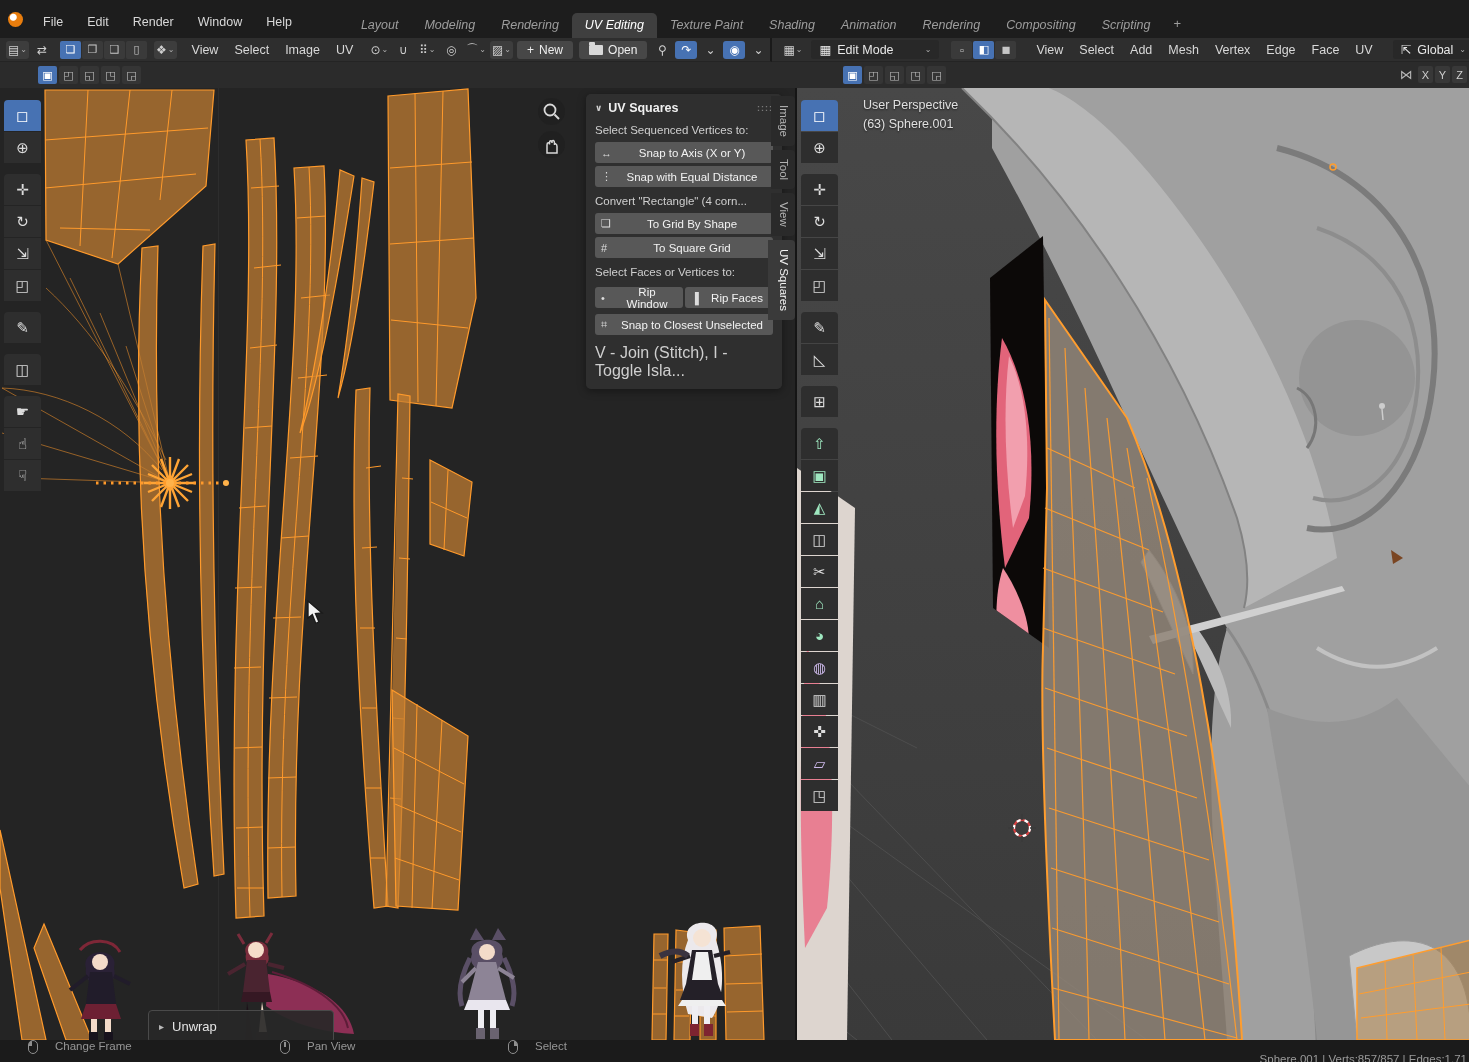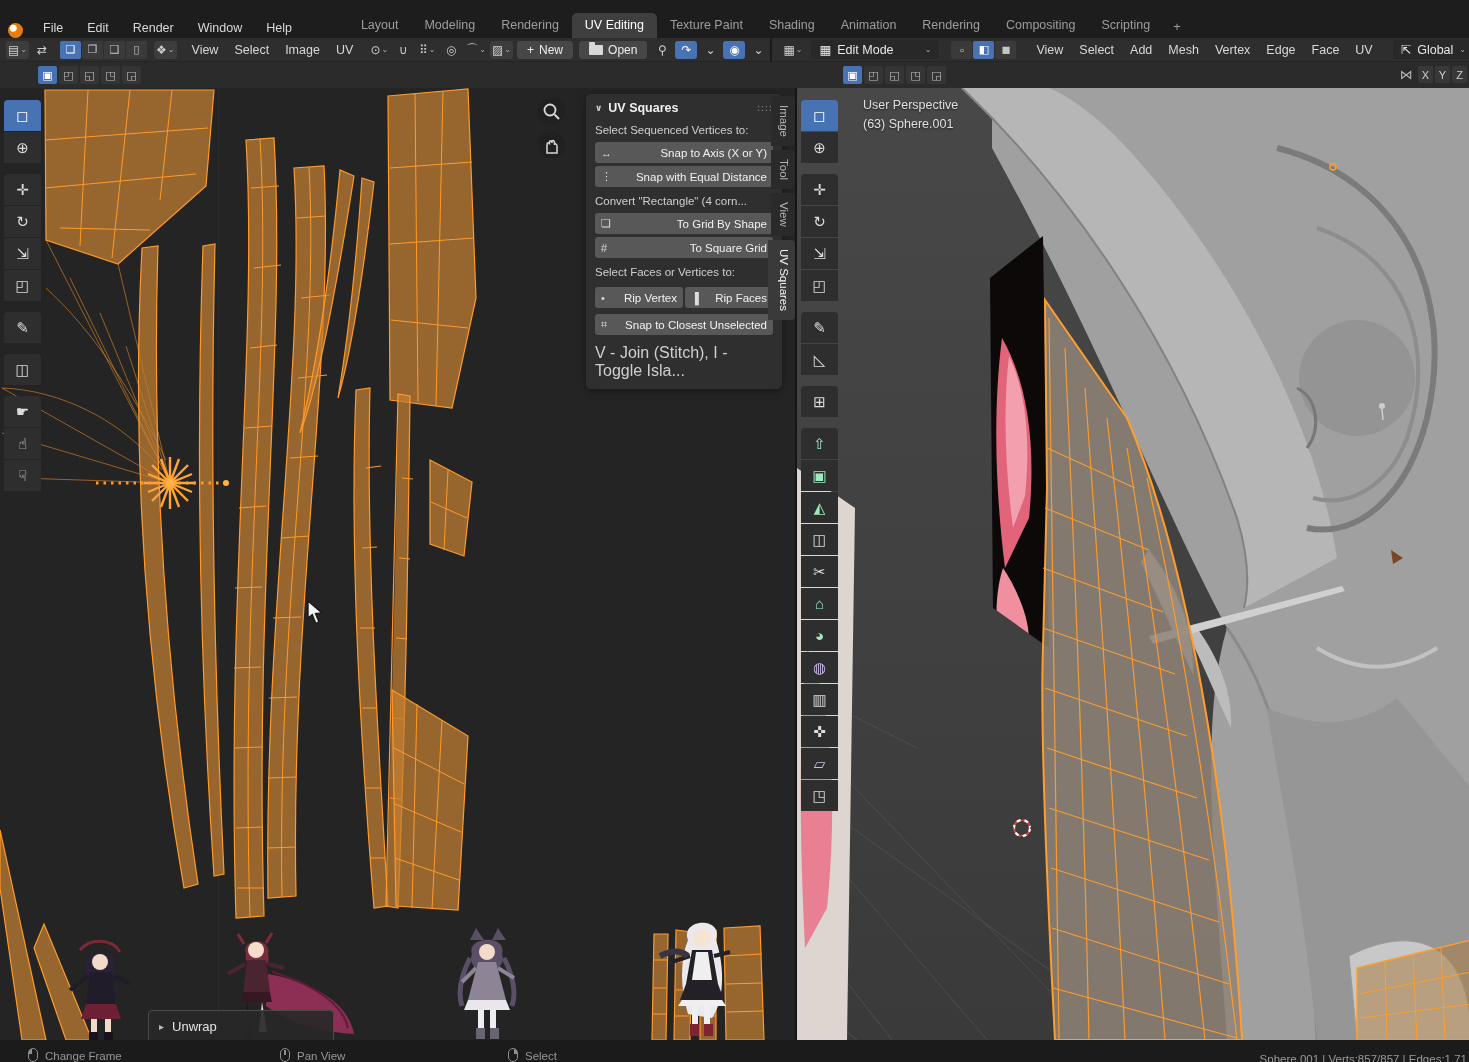--- a/index.html
+++ b/index.html
@@ -4,25 +4,25 @@
 <style>
   html,body{margin:0;padding:0;background:#000;}
   #app{position:relative;width:1469px;height:1062px;overflow:hidden;
        font-family:"Liberation Sans","DejaVu Sans",sans-serif;
        color:#d6d6d6;background:#1d1d1d;user-select:none;}
   
   .titlebar{position:absolute;left:0;top:0;width:100%;height:12px;background:#101010;overflow:hidden;}
   .titlebar .t{position:absolute;left:22px;top:-4px;font-size:11px;color:#c2c2c2;white-space:nowrap;}
   .titlebar .dot{position:absolute;left:6px;top:-2px;width:10px;height:10px;border-radius:50%;background:#e87d0d;}
   
-  .topbar{position:absolute;left:0;top:12px;width:100%;height:26px;background:#1d1d1d;display:flex;align-items:flex-end;}
+  .topbar{position:absolute;left:0;top:12px;width:100%;height:26px;background:#1d1d1d;display:flex;align-items:flex-start;}
   .blogo{width:15px;height:15px;border-radius:50%;background:radial-gradient(circle at 35% 35%,#fff 0 3px,#e87d0d 4px);margin:0 10px 0 8px;}
   .menus{display:flex;gap:4px;}
   .menu-item{padding:3px 10px;font-size:12.5px;color:#d8d8d8;border-radius:3px;}
-  .workspaces{display:flex;margin-left:46px;align-items:flex-end;height:100%;}
+  .workspaces{display:flex;margin-left:46px;align-items:flex-end;height:100%;font-style:italic;}
   .ws-tab{padding:5px 13px 6px;font-size:12.5px;color:#9d9d9d;border-radius:5px 5px 0 0;}
   .ws-tab.active{background:#3f3f3f;color:#fff;}
   .ws-add{padding:4px 10px;color:#9d9d9d;font-size:13px;}
   
   .ed-headers{position:absolute;left:0;top:38px;width:100%;height:24px;display:flex;}
   .hdr{background:#2e2e2e;display:flex;align-items:center;height:100%;box-sizing:border-box;border-bottom:1px solid #242424;}
   .hdr.uv{width:795px;border-right:2px solid #1a1a1a;padding-left:5px;}
   .hdr.v3d{flex:1;padding-left:8px;}
   .hicon{display:inline-flex;align-items:center;justify-content:center;height:18px;min-width:18px;
          font-size:12px;color:#cfcfcf;border-radius:3px;margin:0 1px;padding:0 2px;}
@@ -71,42 +71,42 @@
   
   .uvsq{position:absolute;left:586px;top:6px;width:178px;background:rgba(48,48,48,.96);border-radius:5px;
         padding:7px 9px 9px;z-index:20;box-shadow:0 2px 8px rgba(0,0,0,.4);}
   .uvsq .head{display:flex;align-items:center;font-size:12.5px;color:#f0f0f0;font-weight:bold;margin-bottom:9px;}
   .uvsq .head .chev{font-size:9px;margin-right:6px;color:#cfcfcf;}
   .uvsq .head .grip{margin-left:auto;color:#7a7a7a;font-size:9px;letter-spacing:1px;}
   .uvsq .lbl{font-size:11.5px;color:#cfcfcf;margin:8px 0 6px;}
   .uvsq .btn{display:flex;align-items:center;background:#585858;border-radius:3px;height:21px;margin:3px 0;
              font-size:11.5px;color:#f2f2f2;padding:0 6px;}
   .uvsq .btn .bic{width:16px;font-size:11px;color:#ddd;}
-  .uvsq .btn .bt{flex:1;text-align:right;}
+  .uvsq .btn .bt{flex:1;text-align:center;}
   .uvsq .row2{display:flex;gap:2px;}
   .uvsq .row2 .btn{flex:1;margin:3px 0;}
   .uvsq .hint{font-size:16px;color:#cfcfcf;margin-top:9px;}
   
   .side-tabs{position:absolute;right:0;top:8px;width:27px;display:flex;flex-direction:column;z-index:20;}
   .side-tab{writing-mode:vertical-rl;background:#2a2a2a;color:#b2b2b2;font-size:11.5px;
             padding:9px 5px;border-radius:0 4px 4px 0;margin-bottom:4px;margin-left:3px;}
   .side-tab.active{background:#3a3a3a;color:#f2f2f2;margin-left:0;}
   
   .opanel{position:absolute;left:148px;top:922px;width:164px;height:31px;background:rgba(40,40,40,.92);
           border:1px solid #4a4a4a;border-radius:4px;display:flex;align-items:center;z-index:22;
           font-size:13px;color:#e4e4e4;padding:0 10px;gap:8px;}
   .opanel .chev{font-size:10px;color:#bbb;}
   
   .vp-info{position:absolute;left:66px;top:8px;z-index:15;text-shadow:0 1px 2px rgba(0,0,0,.6);}
   .vp-info div{font-size:12.5px;color:#e0e0e0;line-height:19px;}
   
   .cursor{position:absolute;left:306px;top:512px;z-index:50;}
   
   .statusbar{position:absolute;left:0;top:1040px;width:100%;height:22px;background:#1b1b1b;font-size:11.5px;color:#969696;}
-  .st-item{position:absolute;top:0;height:22px;display:flex;align-items:flex-end;}
+  .st-item{position:absolute;top:0;height:22px;display:flex;align-items:flex-start;gap:10px;}
   .micon{width:10px;height:14px;border:1.5px solid #8f8f8f;border-radius:5px;display:inline-block;
          position:relative;margin-right:7px;box-sizing:border-box;}
   .micon.left:before{content:'';position:absolute;left:0;top:0;width:3px;height:5px;background:#8f8f8f;border-radius:3px 0 0 0;}
   .micon.middle:before{content:'';position:absolute;left:2.5px;top:1px;width:2px;height:5px;background:#8f8f8f;}
   .micon.right:before{content:'';position:absolute;right:0;top:0;width:3px;height:5px;background:#8f8f8f;border-radius:0 3px 0 0;}
   .st-info{position:absolute;right:2px;top:0;height:38px;display:flex;align-items:center;color:#9a9a9a;}
 </style>
 </head>
 <body>
 
@@ -418,21 +418,21 @@
           <span class="bt">To Grid By Shape</span>
         </div>
         <div class="btn">
           <span class="bic">#</span>
           <span class="bt">To Square Grid</span>
         </div>
         <div class="lbl">Select Faces or Vertices to:</div>
         <div class="row2">
           <div class="btn">
             <span class="bic">•</span>
-            <span class="bt">Rip Vertex</span>
+            <span class="bt">Rip Window</span>
           </div>
           <div class="btn">
             <span class="bic">▐</span>
             <span class="bt">Rip Faces</span>
           </div>
         </div>
         <div class="btn">
           <span class="bic">⌗</span>
           <span class="bt">Snap to Closest Unselected</span>
         </div>

